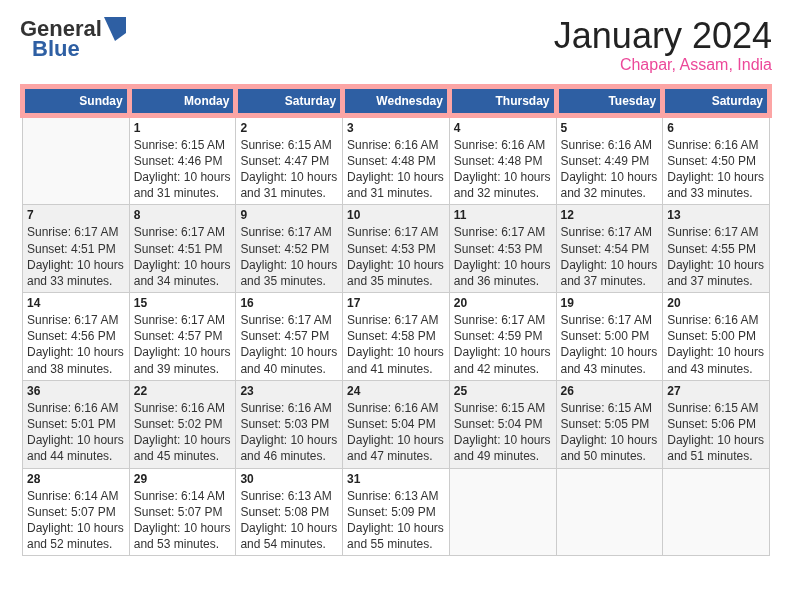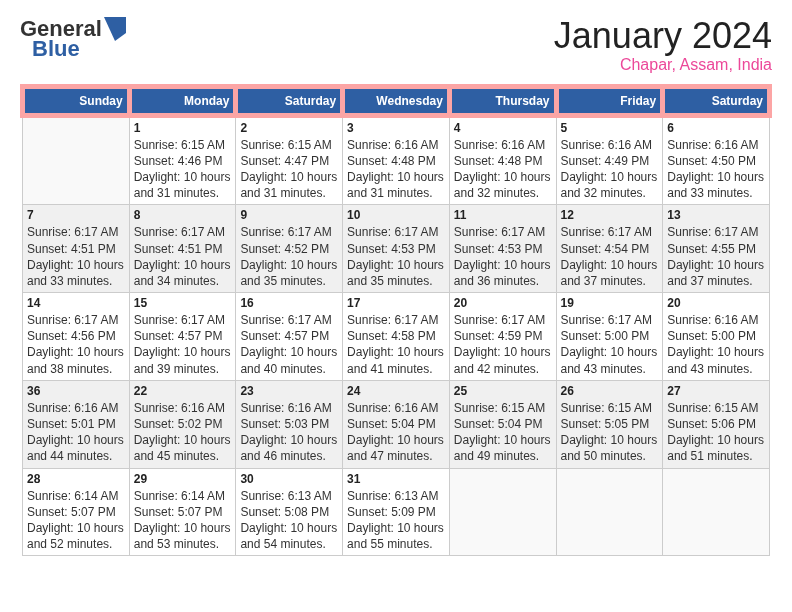--- a/index.html
+++ b/index.html
@@ -105,21 +105,21 @@
 
   <table class="calendar">
     <thead>
       <tr>
 
       <th>Sunday</th>
           <th>Monday</th>
           <th>Saturday</th>
           <th>Wednesday</th>
           <th>Thursday</th>
-          <th>Friday</th>
+          <th>Tuesday</th>
           <th>Saturday</th>
         </tr>
     </thead>
     <tbody id="calendar-body">
     <tr>
           <td class="empty-cell"></td>
           <td>
             <span class="day-number">1</span>
             <div class="cell-info" style="white-space: pre-line;">Sunrise: 6:15 AM
 Sunset: 4:46 PM

